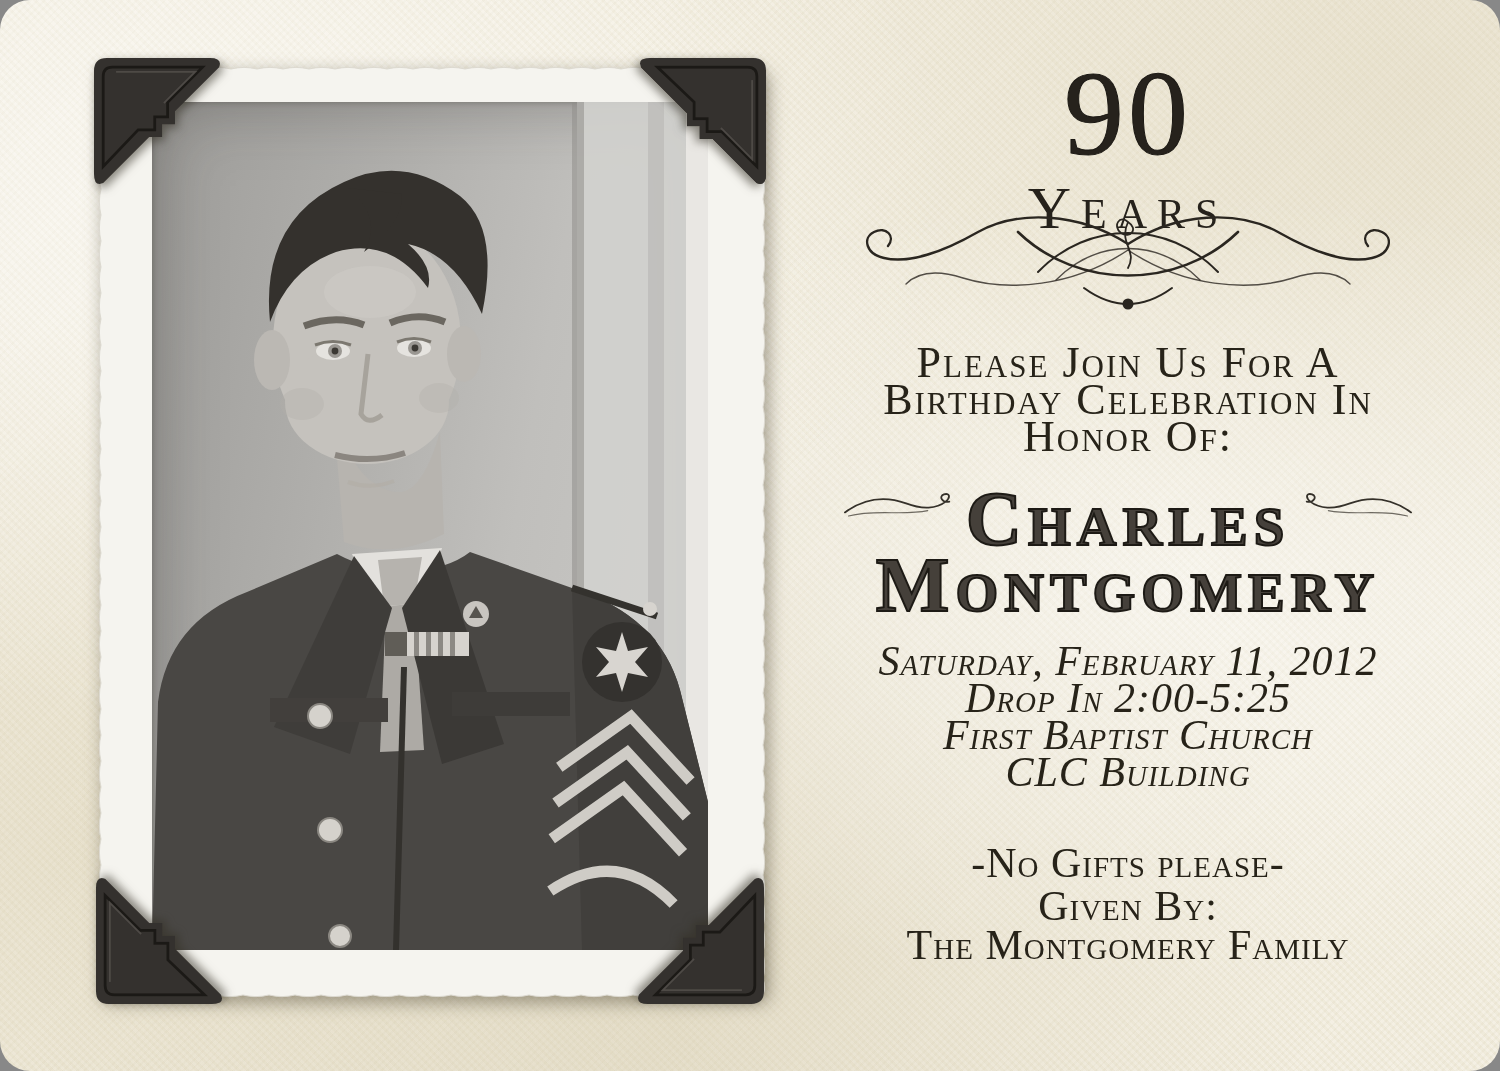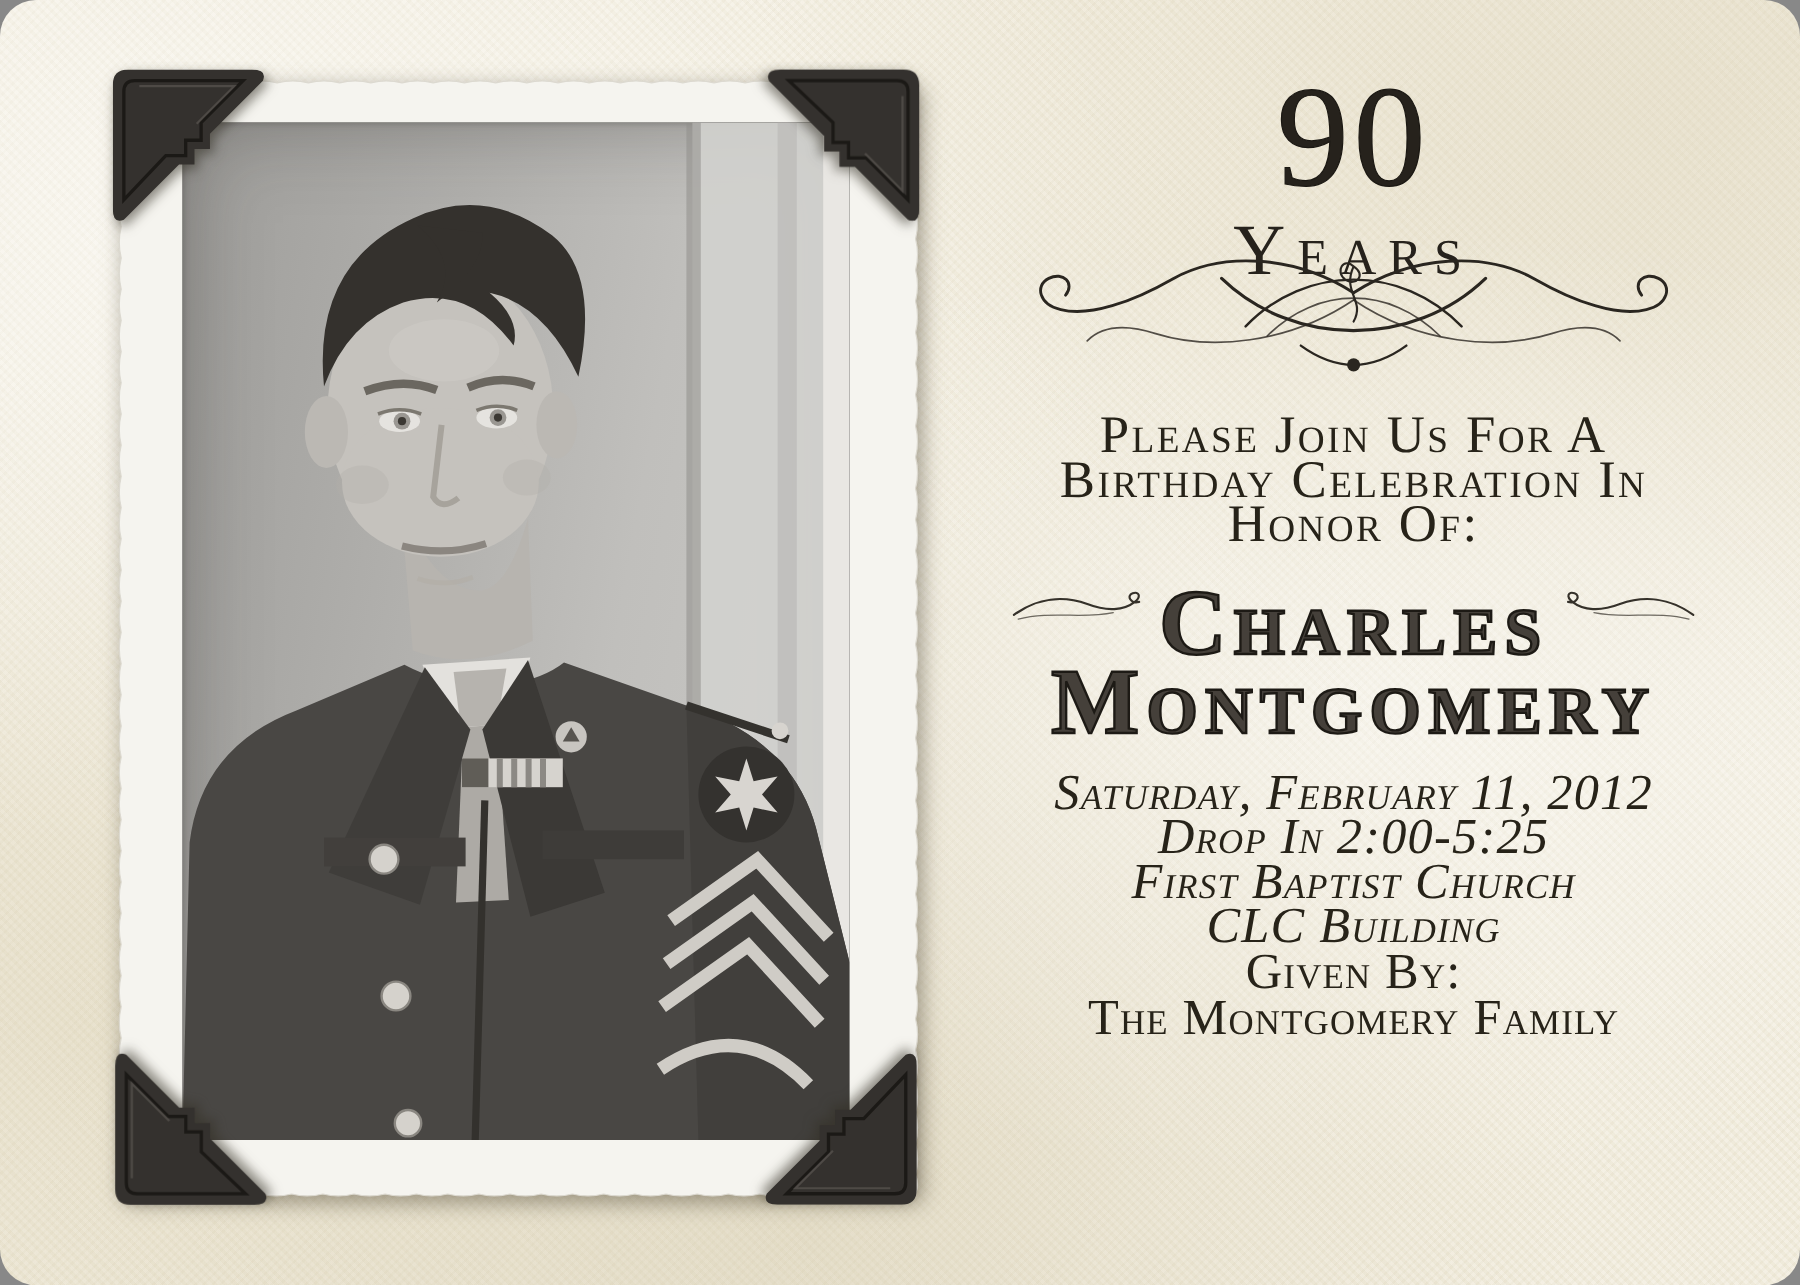--- a/index.html
+++ b/index.html
@@ -232,20 +232,21 @@
       <div class="name-line last sc">Montgomery</div>
     </div>
 
     <div class="details">
       <div class="sc">Saturday, February 11, 2012</div>
       <div class="sc">Drop In 2:00-5:25</div>
       <div class="sc">First Baptist Church</div>
       <div class="sc">CLC Building</div>
     </div>
 
+    <div class="gifts sc">-No Gifts please-</div>
 
     <div class="given">
       <div class="sc">Given By:</div>
       <div class="sc">The Montgomery Family</div>
     </div>
 
   </div>
 </div>
 
 </body></html>

